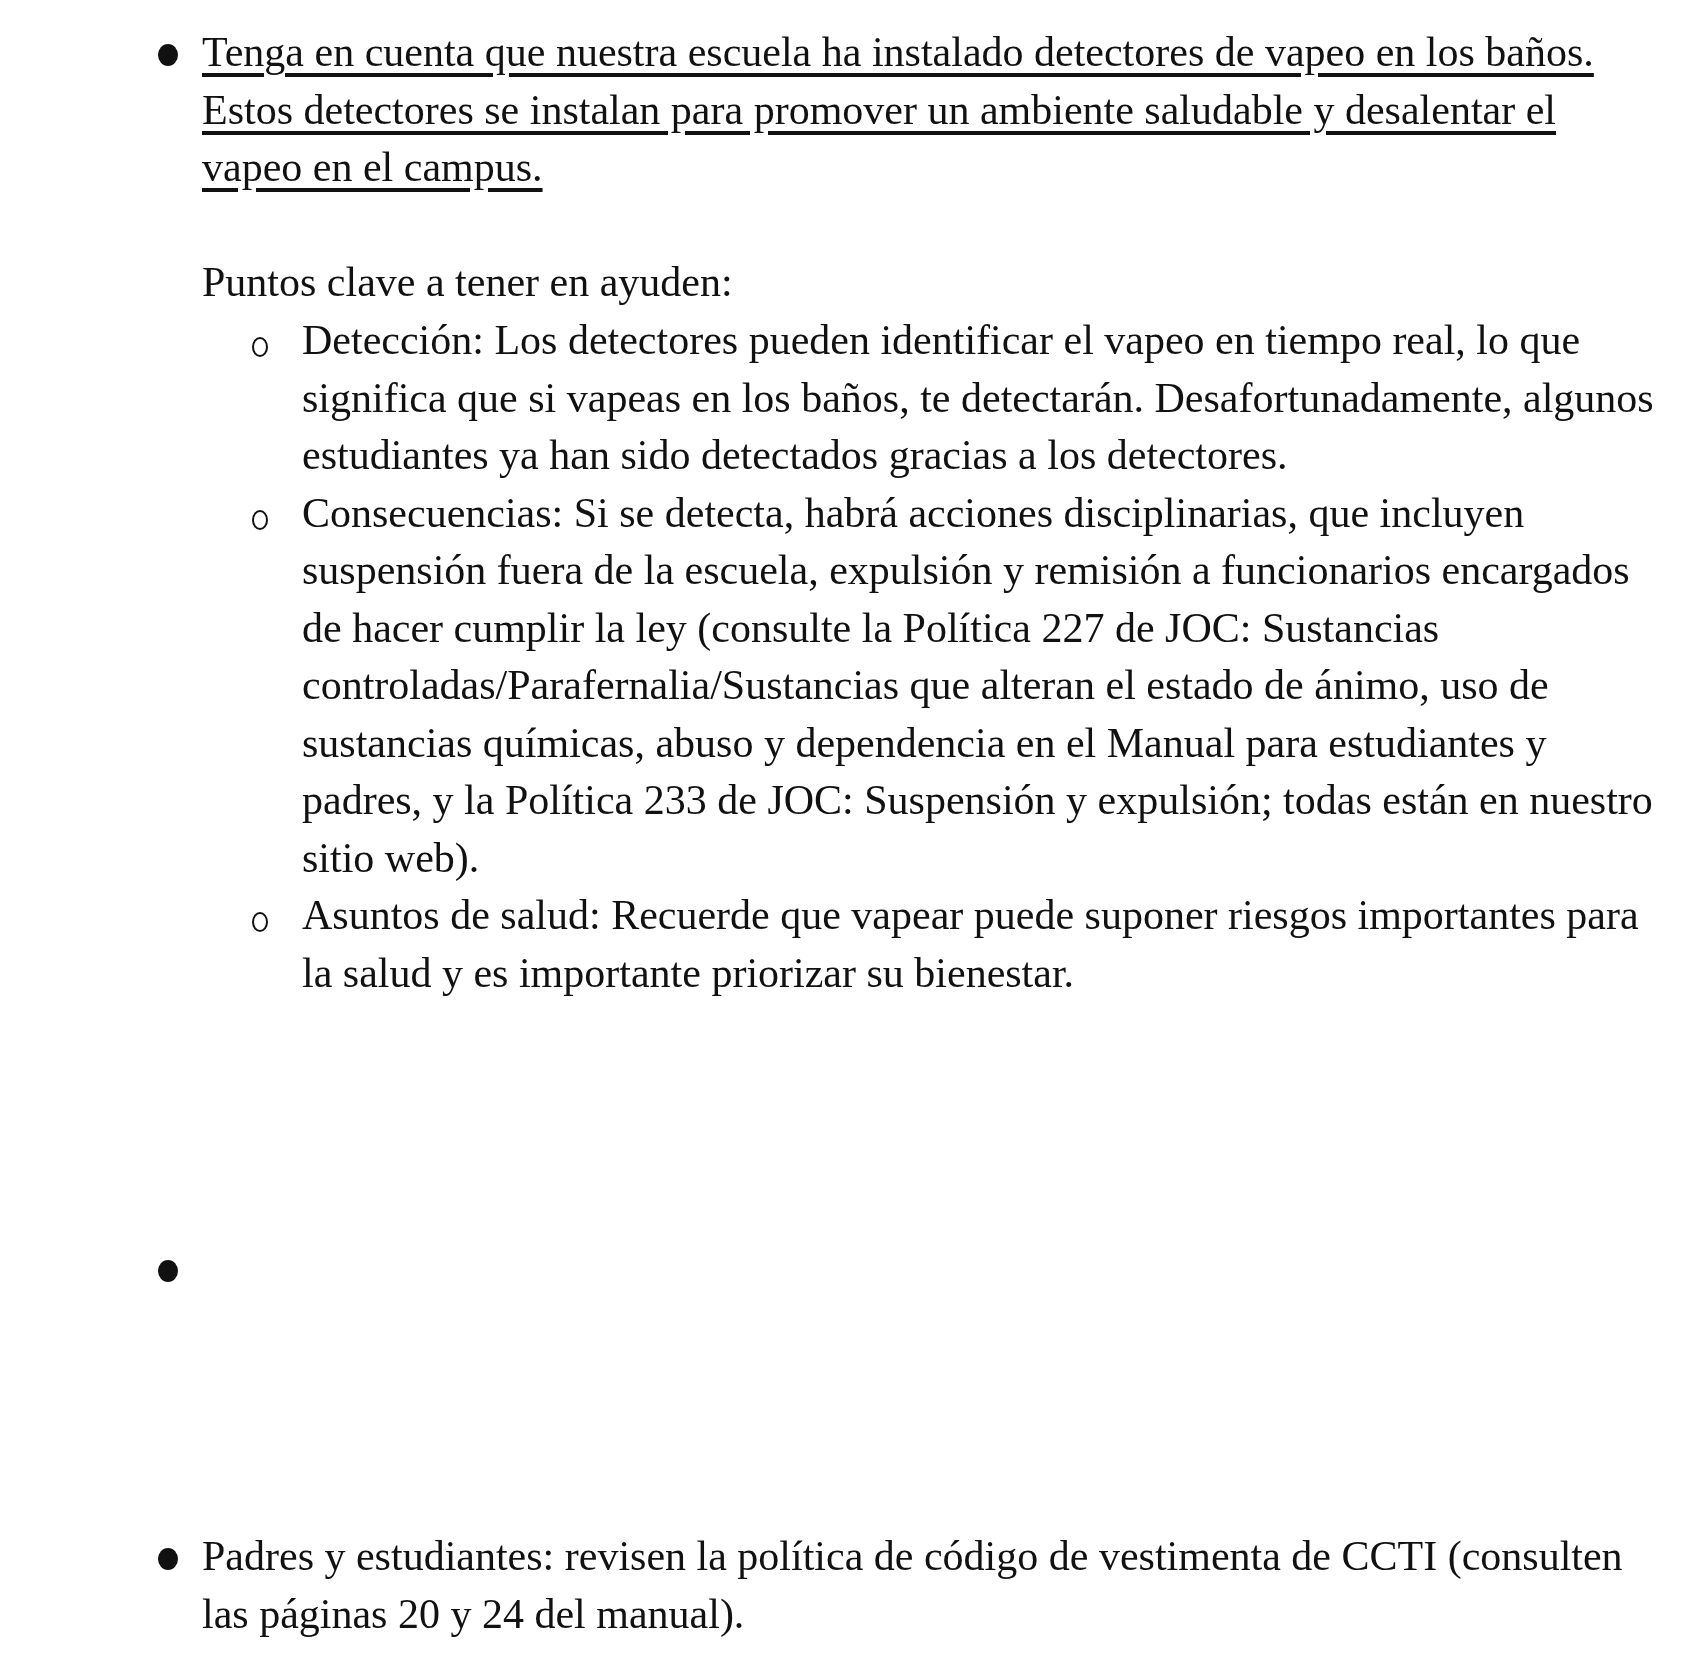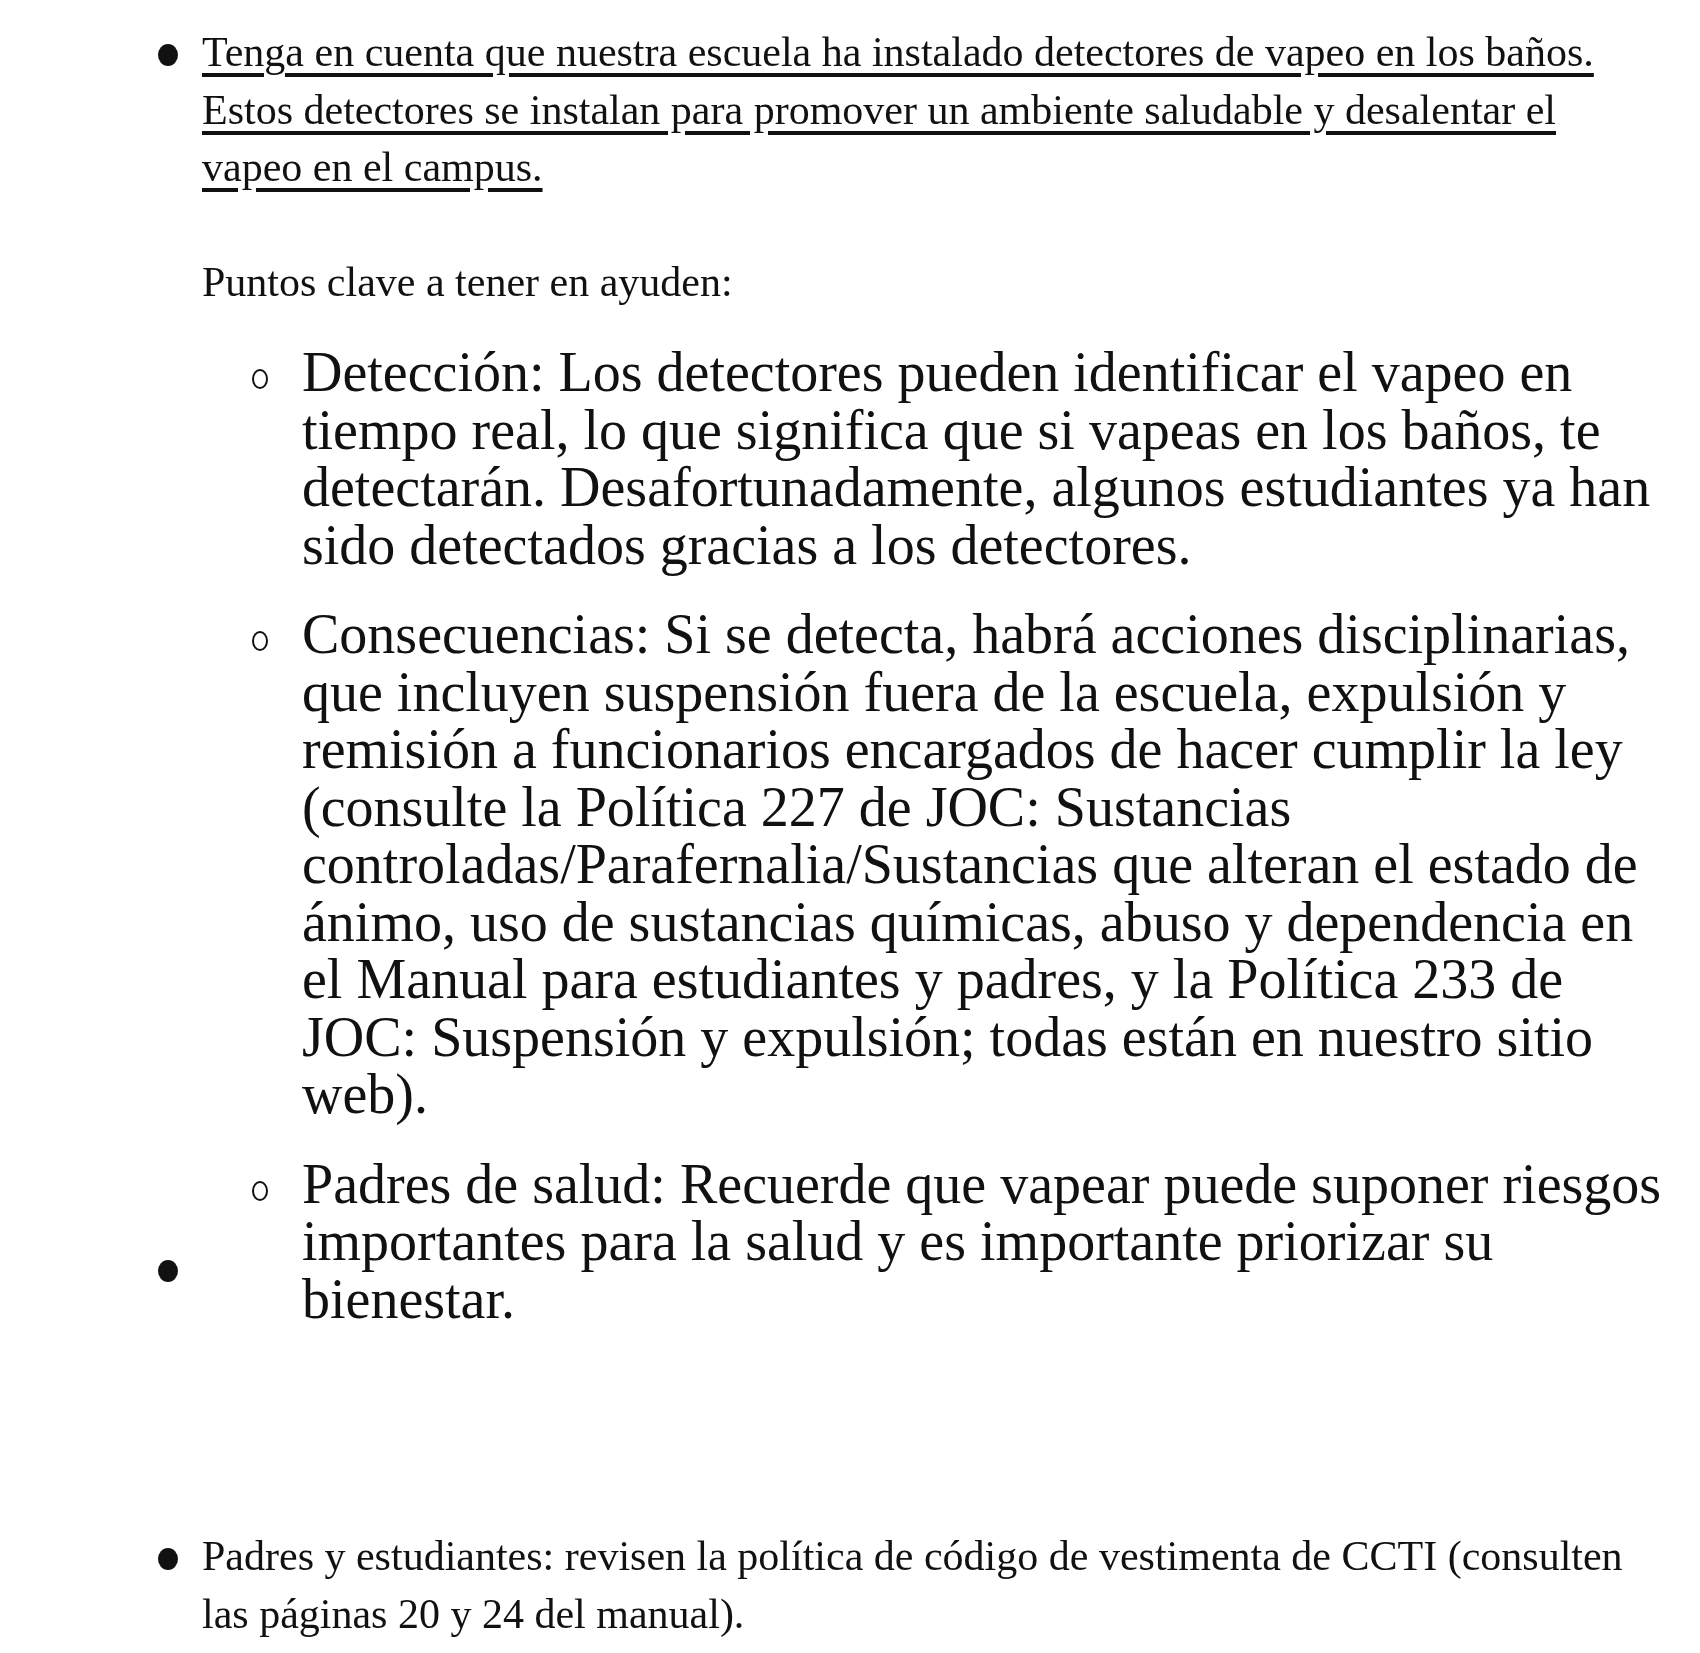--- a/index.html
+++ b/index.html
@@ -60,25 +60,24 @@
       position: absolute;
       left: 252px;
       top: 312px;
       width: 1400px;
       margin: 0;
       padding: 0;
       list-style: none;
     }
     .sub-item {
       position: relative;
-      font-size: 56px;
+      font-size: 42px;
       line-height: 57.5px;
       padding-left: 50px;
       width: 1370px;
-      margin-top: 32px;
     }
     .sub-marker {
       position: absolute;
       left: 0;
       top: 25px;
       width: 16px;
       height: 20px;
       border: 2px solid #111111;
       border-radius: 50%;
       box-sizing: border-box;
@@ -100,21 +99,21 @@
     <li class="sub-item">
       <span class="sub-marker"></span>
       <span>Detección: Los detectores pueden identificar el vapeo en tiempo real, lo que significa que si vapeas en los baños, te detectarán. Desafortunadamente, algunos estudiantes ya han sido detectados gracias a los detectores.</span>
     </li>
     <li class="sub-item">
       <span class="sub-marker"></span>
       <span>Consecuencias: Si se detecta, habrá acciones disciplinarias, que incluyen suspensión fuera de la escuela, expulsión y remisión a funcionarios encargados de hacer cumplir la ley (consulte la Política 227 de JOC: Sustancias controladas/Parafernalia/Sustancias que alteran el estado de ánimo, uso de sustancias químicas, abuso y dependencia en el Manual para estudiantes y padres, y la Política 233 de JOC: Suspensión y expulsión; todas están en nuestro sitio web).</span>
     </li>
     <li class="sub-item">
       <span class="sub-marker"></span>
-      <span>Padres de salud: Recuerde que vapear puede suponer riesgos importantes para la salud y es importante priorizar su bienestar.</span>
+      <span>Asuntos de salud: Recuerde que vapear puede suponer riesgos importantes para la salud y es importante priorizar su bienestar.</span>
     </li>
   </ul>
 
   <div class="bullet-item" style="top: 1240px; height: 240px;">
     <span class="bullet-dot"></span>
   </div>
 
   <div class="bullet-item" style="top: 1528px; height: 120px;">
     <span class="bullet-dot"></span>
     <span class="bullet-text">Padres y estudiantes: revisen la política de código de vestimenta de CCTI (consulten las páginas 20 y 24 del manual).</span>

